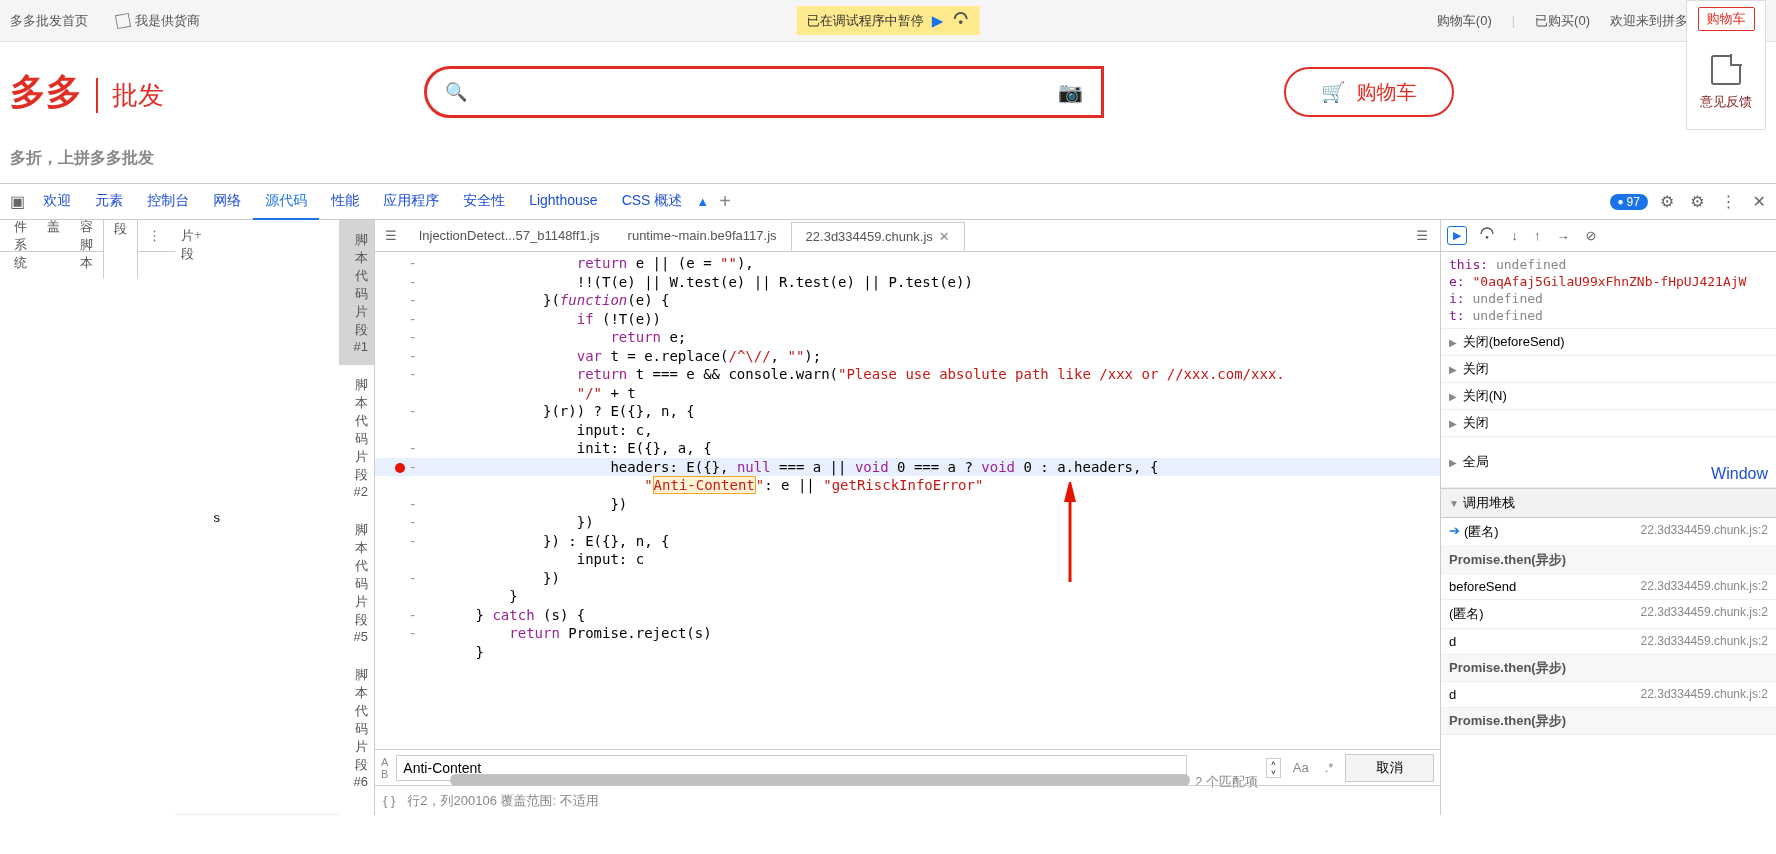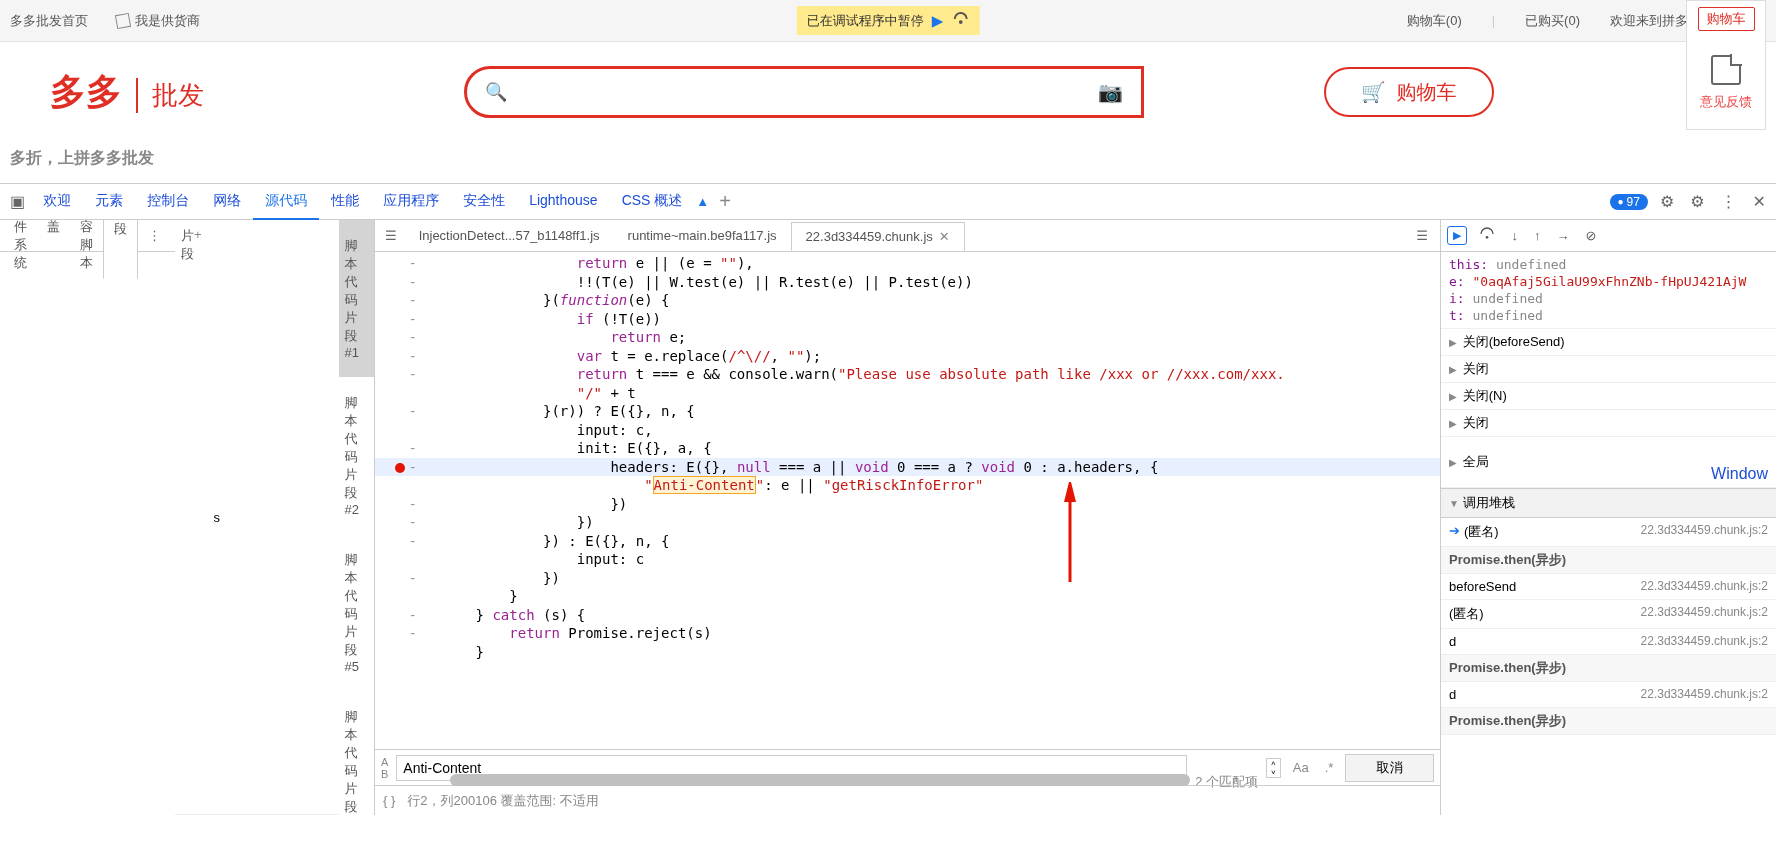--- a/index.html
+++ b/index.html
@@ -4,28 +4,28 @@
 <style>
 * { box-sizing: border-box; margin: 0; padding: 0; }
 body { font-family: "Microsoft YaHei", Arial, sans-serif; font-size: 13px; background: #fff; width: 1776px; height: 854px; overflow: hidden; position: relative; }
 .topbar { height: 42px; background: #f5f5f5; display: flex; align-items: center; padding: 0 10px; border-bottom: 1px solid #e0e0e0; position: relative; }
 .topbar .links { display: flex; gap: 28px; color: #555; }
 .topbar .links span { display: flex; align-items: center; gap: 5px; }
 .box-icon { display: inline-block; width: 14px; height: 14px; border: 1.5px solid #888; transform: rotate(-10deg); }
 .paused { position: absolute; left: 50%; transform: translateX(-50%); background: #ffeb8e; padding: 4px 10px; display: flex; align-items: center; gap: 8px; color: #333; }
 .paused .play-icon { color: #1a73e8; font-size: 15px; }
 .paused .step-icon svg { width: 18px; height: 18px; }
-.topbar .right { margin-left: auto; display: flex; gap: 30px; color: #555; align-items: center; }
+.topbar .right { margin-left: auto; display: flex; gap: 20px; color: #555; align-items: center; }
 .sep { color: #ccc; }
 .feedback-panel { position: absolute; right: 10px; top: 0; width: 80px; height: 130px; background: #fff; border: 1px solid #ddd; display: flex; flex-direction: column; align-items: center; justify-content: flex-start; padding-top: 6px; z-index: 50; }
 .feedback-panel .cart-tab { color: #e02e24; border: 1px solid #e02e24; padding: 2px 8px; font-size: 13px; border-radius: 2px; }
 .feedback-panel .fb-icon { margin-top: 24px; width: 30px; height: 30px; border: 2px solid #666; border-radius: 3px; position: relative; }
 .feedback-panel .fb-icon::after { content: ''; position: absolute; right: -3px; top: -3px; width: 10px; height: 10px; background: #fff; border-left: 2px solid #666; border-bottom: 2px solid #666; }
-.feedback-panel .fb-text { margin-top: 8px; color: #ef4444; font-size: 13px; }
-.header { height: 100px; background: #fff; display: flex; align-items: center; padding: 0 10px; margin-left: 40px; }
+.feedback-panel .fb-text { margin-top: 8px; color: #7f1d1d; font-size: 13px; }
+.header { height: 100px; background: #fff; display: flex; align-items: center; padding: 0 10px; }
 .logo { display: flex; align-items: baseline; gap: 14px; }
 .logo-main { color: #e02e24; font-size: 36px; font-weight: 700; }
 .logo-sub { color: #e02e24; font-size: 26px; font-weight: 500; border-left: 2px solid #e02e24; padding-left: 14px; }
 .searchbox { margin-left: 260px; display: flex; align-items: center; }
 .searchbox .input-wrap { width: 680px; height: 52px; border: 3px solid #e02e24; border-radius: 26px 0 0 26px; display: flex; align-items: center; padding: 0 18px; }
 .searchbox .input-wrap .mag { color: #bbb; font-size: 18px; }
 .searchbox .input-wrap .cam { margin-left: auto; color: #bbb; font-size: 20px; }
 .searchbox .btn { width: 150px; height: 52px; background: #e02e24; color: #fff; border-radius: 0 26px 26px 0; display: flex; align-items: center; justify-content: center; font-size: 22px; }
 .cartbtn { margin-left: 180px; width: 170px; height: 50px; border: 2px solid #e02e24; border-radius: 25px; color: #e02e24; display: flex; align-items: center; justify-content: center; gap: 10px; font-size: 20px; }
 .tagline { padding: 6px 10px 14px; color: #888; font-size: 16px; font-weight: bold; }
@@ -40,21 +40,21 @@
 .dt-tabs .ri { color: #666; font-size: 16px; padding: 0 4px; cursor: pointer; }
 .dt-body { flex: 1; display: flex; overflow: hidden; }
 .left-panel { width: 375px; border-right: 1px solid #ccc; display: flex; }
 .lp-tabs { height: 32px; display: flex; align-items: center; border-bottom: 1px solid #ccc; padding: 0 4px; }
 .lp-tabs .lt { padding: 6px 10px; color: #555; font-size: 13px; }
 .lp-tabs .lt.active { border: 1px solid #ccc; border-bottom: 1px solid #fff; background: #fff; position: relative; top: 1px; }
 .lp-tabs .more { margin-left: auto; padding: 0 10px; color: #666; }
 .lp-header { padding: 7px 6px; border-bottom: 1px solid #eee; color: #555; display: flex; }
 .lp-header .plus-sm { margin-left: auto; color: #888; }
 .lp-input { width: 100%; border: none; border-bottom: 1px solid #eee; padding: 6px 6px; font-size: 13px; outline: none; }
-.snip-list .snip { padding: 17px 6px; color: #555; }
+.snip-list .snip { padding: 11px 6px; color: #555; text-align: right; }
 .snip-list .snip.sel { background: #d4d4d4; }
 .center-panel { flex: 1; display: flex; flex-direction: column; border-right: 1px solid #ccc; overflow: hidden; }
 .file-tabs { height: 32px; display: flex; align-items: center; border-bottom: 1px solid #ccc; padding: 0 4px; gap: 2px; }
 .file-tabs .ft { padding: 6px 14px; color: #555; font-size: 13px; display: flex; align-items: center; gap: 6px; }
 .file-tabs .ft.active { border: 1px solid #ccc; border-bottom: 1px solid #fff; background: #fff; position: relative; top: 1px; }
 .file-tabs .ft .x { color: #888; cursor: pointer; }
 .file-tabs .nav-icon { color: #666; padding: 0 6px; }
 .file-tabs .more2 { margin-left: auto; color: #666; padding: 0 8px; }
 .code-area { flex: 1; overflow: auto; font-family: Consolas, monospace; font-size: 14px; line-height: 18.5px; padding: 2px 0; position: relative; }
 .code-line { display: flex; white-space: pre; }

